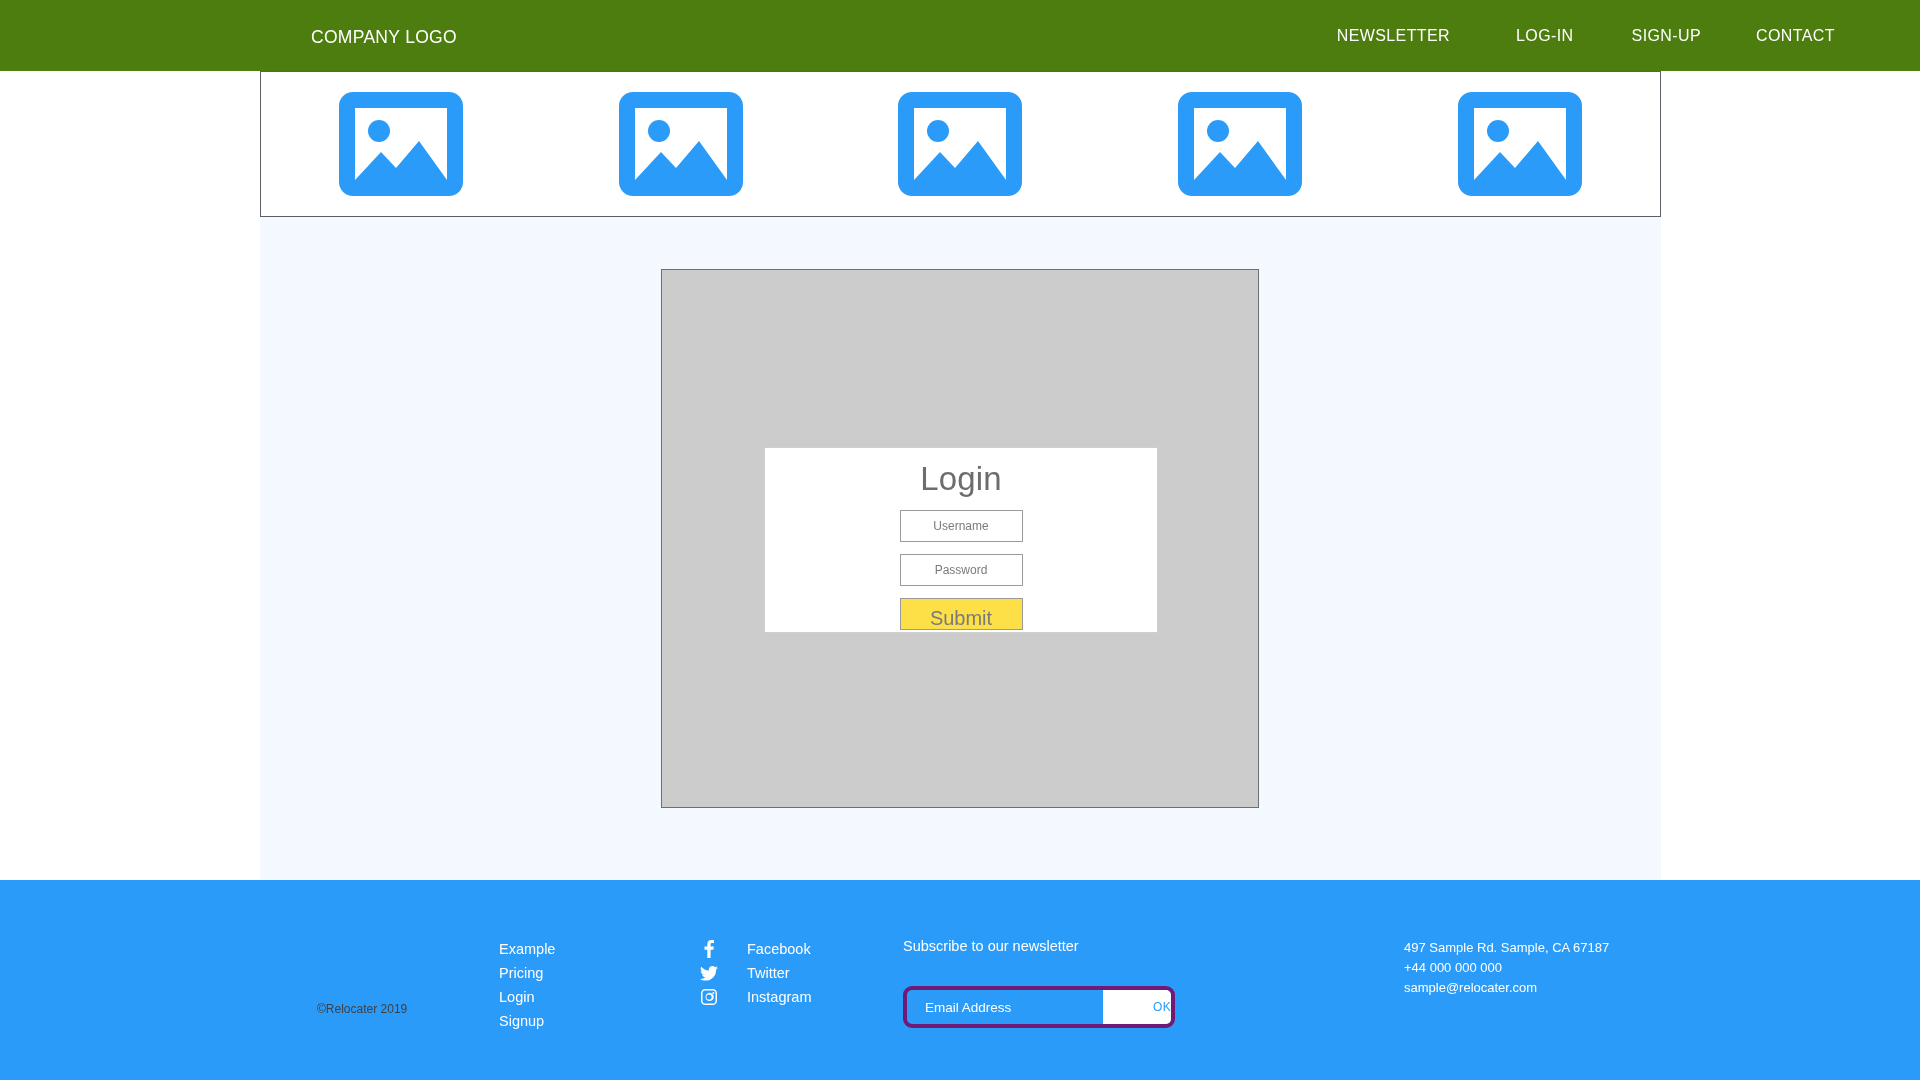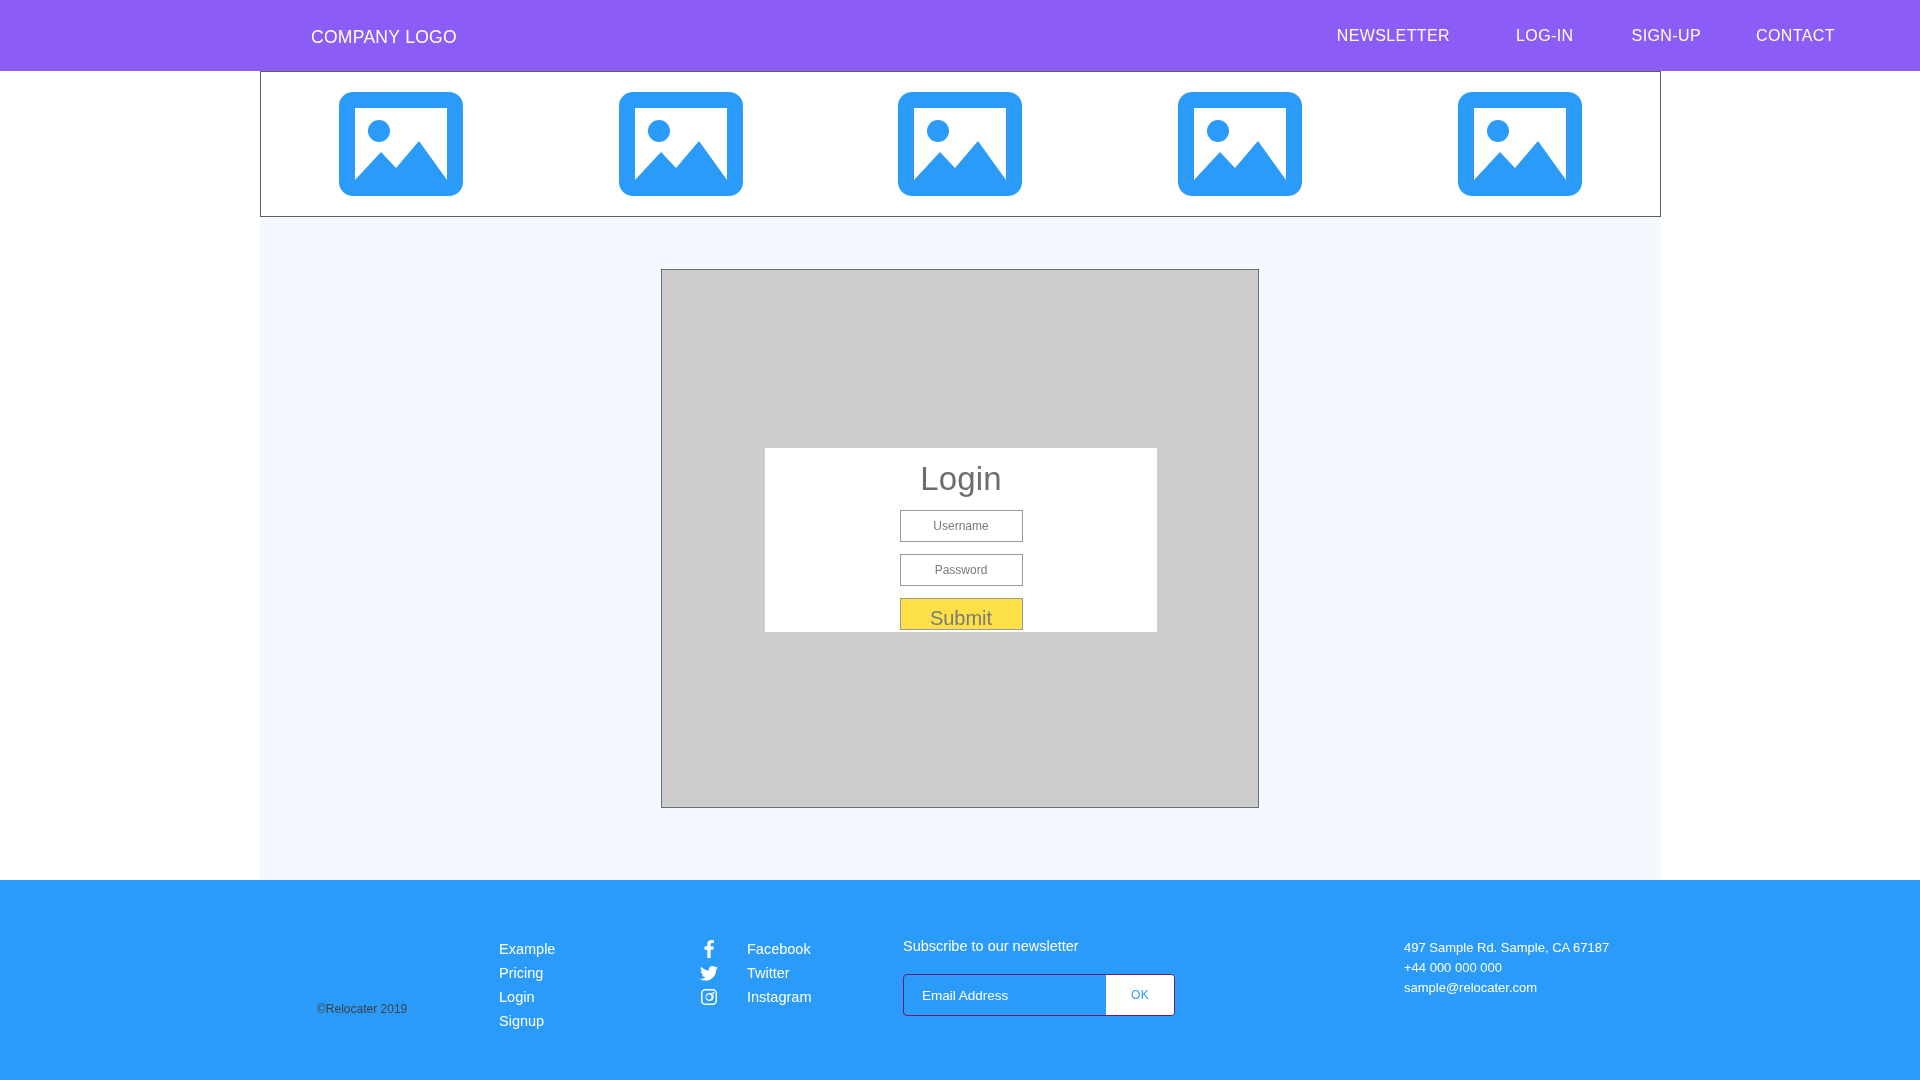--- a/index.html
+++ b/index.html
@@ -18,21 +18,21 @@
     height: 1080px;
     background: #ffffff;
   }
 
   
   .header {
     position: absolute;
     top: 0; left: 0;
     width: 1920px;
     height: 71px;
-    background: #8b5cf6;
+    background: #4d7c0f;
   }
   .logo {
     position: absolute;
     left: 311px;
     top: 27px;
     color: #ffffff;
     font-size: 17.5px;
     letter-spacing: 0.3px;
     white-space: nowrap;
   }
@@ -204,26 +204,26 @@
     position: absolute;
     left: 903px;
     top: 938px;
   }
   .newsletter-title {
     color: #ffffff;
     font-size: 14.5px;
     white-space: nowrap;
   }
   .newsletter-form {
-    margin-top: 20px;
+    margin-top: 32px;
     display: flex;
     width: 272px;
     height: 42px;
-    border: 1px solid #701a75;
-    border-radius: 4px;
+    border: 4px solid #701a75;
+    border-radius: 9px;
     overflow: hidden;
   }
   .newsletter-input {
     flex: 1 1 auto;
     background: transparent;
     border: none;
     outline: none;
     color: #ffffff;
     font-size: 13.5px;
     font-family: "Liberation Sans", sans-serif;
@@ -232,20 +232,21 @@
   .newsletter-input::placeholder { color: #ffffff; opacity: 1; }
   .newsletter-ok {
     width: 68px;
     background: #ffffff;
     border: none;
     color: #2b9bfa;
     font-size: 12px;
     font-family: "Liberation Sans", sans-serif;
     cursor: pointer;
     letter-spacing: 0.3px;
+    text-align: right;
   }
   .contact {
     position: absolute;
     left: 1404px;
     top: 938px;
   }
   .contact-line {
     color: #ffffff;
     font-size: 13px;
     line-height: 20px;

